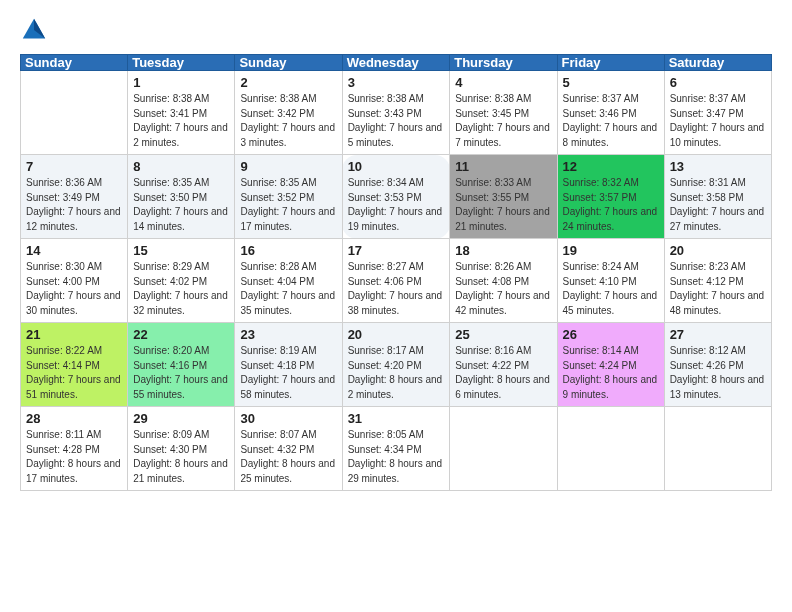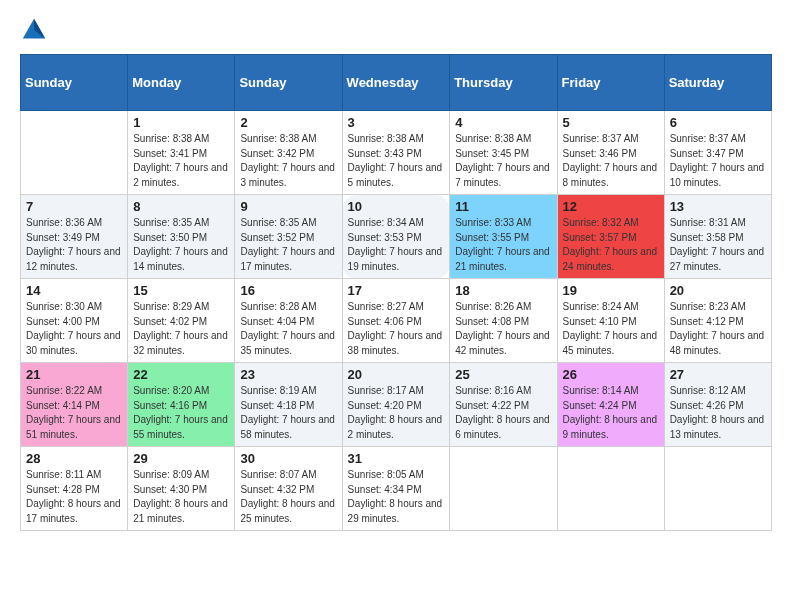--- a/index.html
+++ b/index.html
@@ -58,21 +58,21 @@
       color: #444;
     }
     .calendar {
       width: 100%;
       border-collapse: collapse;
       font-size: 11px;
     }
     .calendar th {
       background: #2a6db5;
       color: #fff;
-      padding: 20px 4px;
+      padding: 0 4px;
       text-align: left;
       font-size: 13px;
       font-weight: bold;
       border: 1px solid #1e5a99;
     }
     .calendar td {
       border: 1px solid #d0d0d0;
       vertical-align: top;
       padding: 4px 5px;
       width: 108px;
@@ -116,21 +116,21 @@
     <div class="title-block">
       <div class="month-title"></div>
       <div class="location"></div>
     </div>
   </div>
 
   <table class="calendar">
     <thead>
       <tr>
       <th>Sunday</th>
-          <th>Monday</th>
+          <th>Tuesday</th>
           <th>Sunday</th>
           <th>Wednesday</th>
           <th>Thursday</th>
           <th>Friday</th>
           <th>Saturday</th>
         </tr>
     </thead>
     <tbody id="calendar-body">
     <tr>
           <td class="empty-cell"></td>
@@ -169,25 +169,25 @@
             <div class="day-info">Sunrise: 8:35 AM<br>Sunset: 3:50 PM<br>Daylight: 7 hours and 14 minutes.</div>
           </td>
           <td style="background: rgb(240, 244, 248);">
             <span class="day-number">9</span>
             <div class="day-info">Sunrise: 8:35 AM<br>Sunset: 3:52 PM<br>Daylight: 7 hours and 17 minutes.</div>
           </td>
           <td style="background: rgb(240, 244, 248); border-radius: 15px;">
             <span class="day-number">10</span>
             <div class="day-info">Sunrise: 8:34 AM<br>Sunset: 3:53 PM<br>Daylight: 7 hours and 19 minutes.</div>
           </td>
-          <td style="background: #7dd3fc;">
+          <td style="background: #a3a3a3;">
             <span class="day-number">11</span>
             <div class="day-info">Sunrise: 8:33 AM<br>Sunset: 3:55 PM<br>Daylight: 7 hours and 21 minutes.</div>
           </td>
-          <td style="background: #ef4444;">
+          <td style="background: #22c55e;">
             <span class="day-number">12</span>
             <div class="day-info">Sunrise: 8:32 AM<br>Sunset: 3:57 PM<br>Daylight: 7 hours and 24 minutes.</div>
           </td>
           <td style="background: rgb(240, 244, 248); margin-top: 26px;">
             <span class="day-number">13</span>
             <div class="day-info">Sunrise: 8:31 AM<br>Sunset: 3:58 PM<br>Daylight: 7 hours and 27 minutes.</div>
           </td>
         </tr>
         <tr>
           <td>
@@ -213,21 +213,21 @@
           <td>
             <span class="day-number">19</span>
             <div class="day-info">Sunrise: 8:24 AM<br>Sunset: 4:10 PM<br>Daylight: 7 hours and 45 minutes.</div>
           </td>
           <td>
             <span class="day-number">20</span>
             <div class="day-info">Sunrise: 8:23 AM<br>Sunset: 4:12 PM<br>Daylight: 7 hours and 48 minutes.</div>
           </td>
         </tr>
         <tr>
-          <td style="background: #f9a8d4;">
+          <td style="background: #bef264;">
             <span class="day-number">21</span>
             <div class="day-info">Sunrise: 8:22 AM<br>Sunset: 4:14 PM<br>Daylight: 7 hours and 51 minutes.</div>
           </td>
           <td style="background: #86efac;">
             <span class="day-number">22</span>
             <div class="day-info">Sunrise: 8:20 AM<br>Sunset: 4:16 PM<br>Daylight: 7 hours and 55 minutes.</div>
           </td>
           <td style="background: rgb(240, 244, 248);">
             <span class="day-number">23</span>
             <div class="day-info">Sunrise: 8:19 AM<br>Sunset: 4:18 PM<br>Daylight: 7 hours and 58 minutes.</div>

